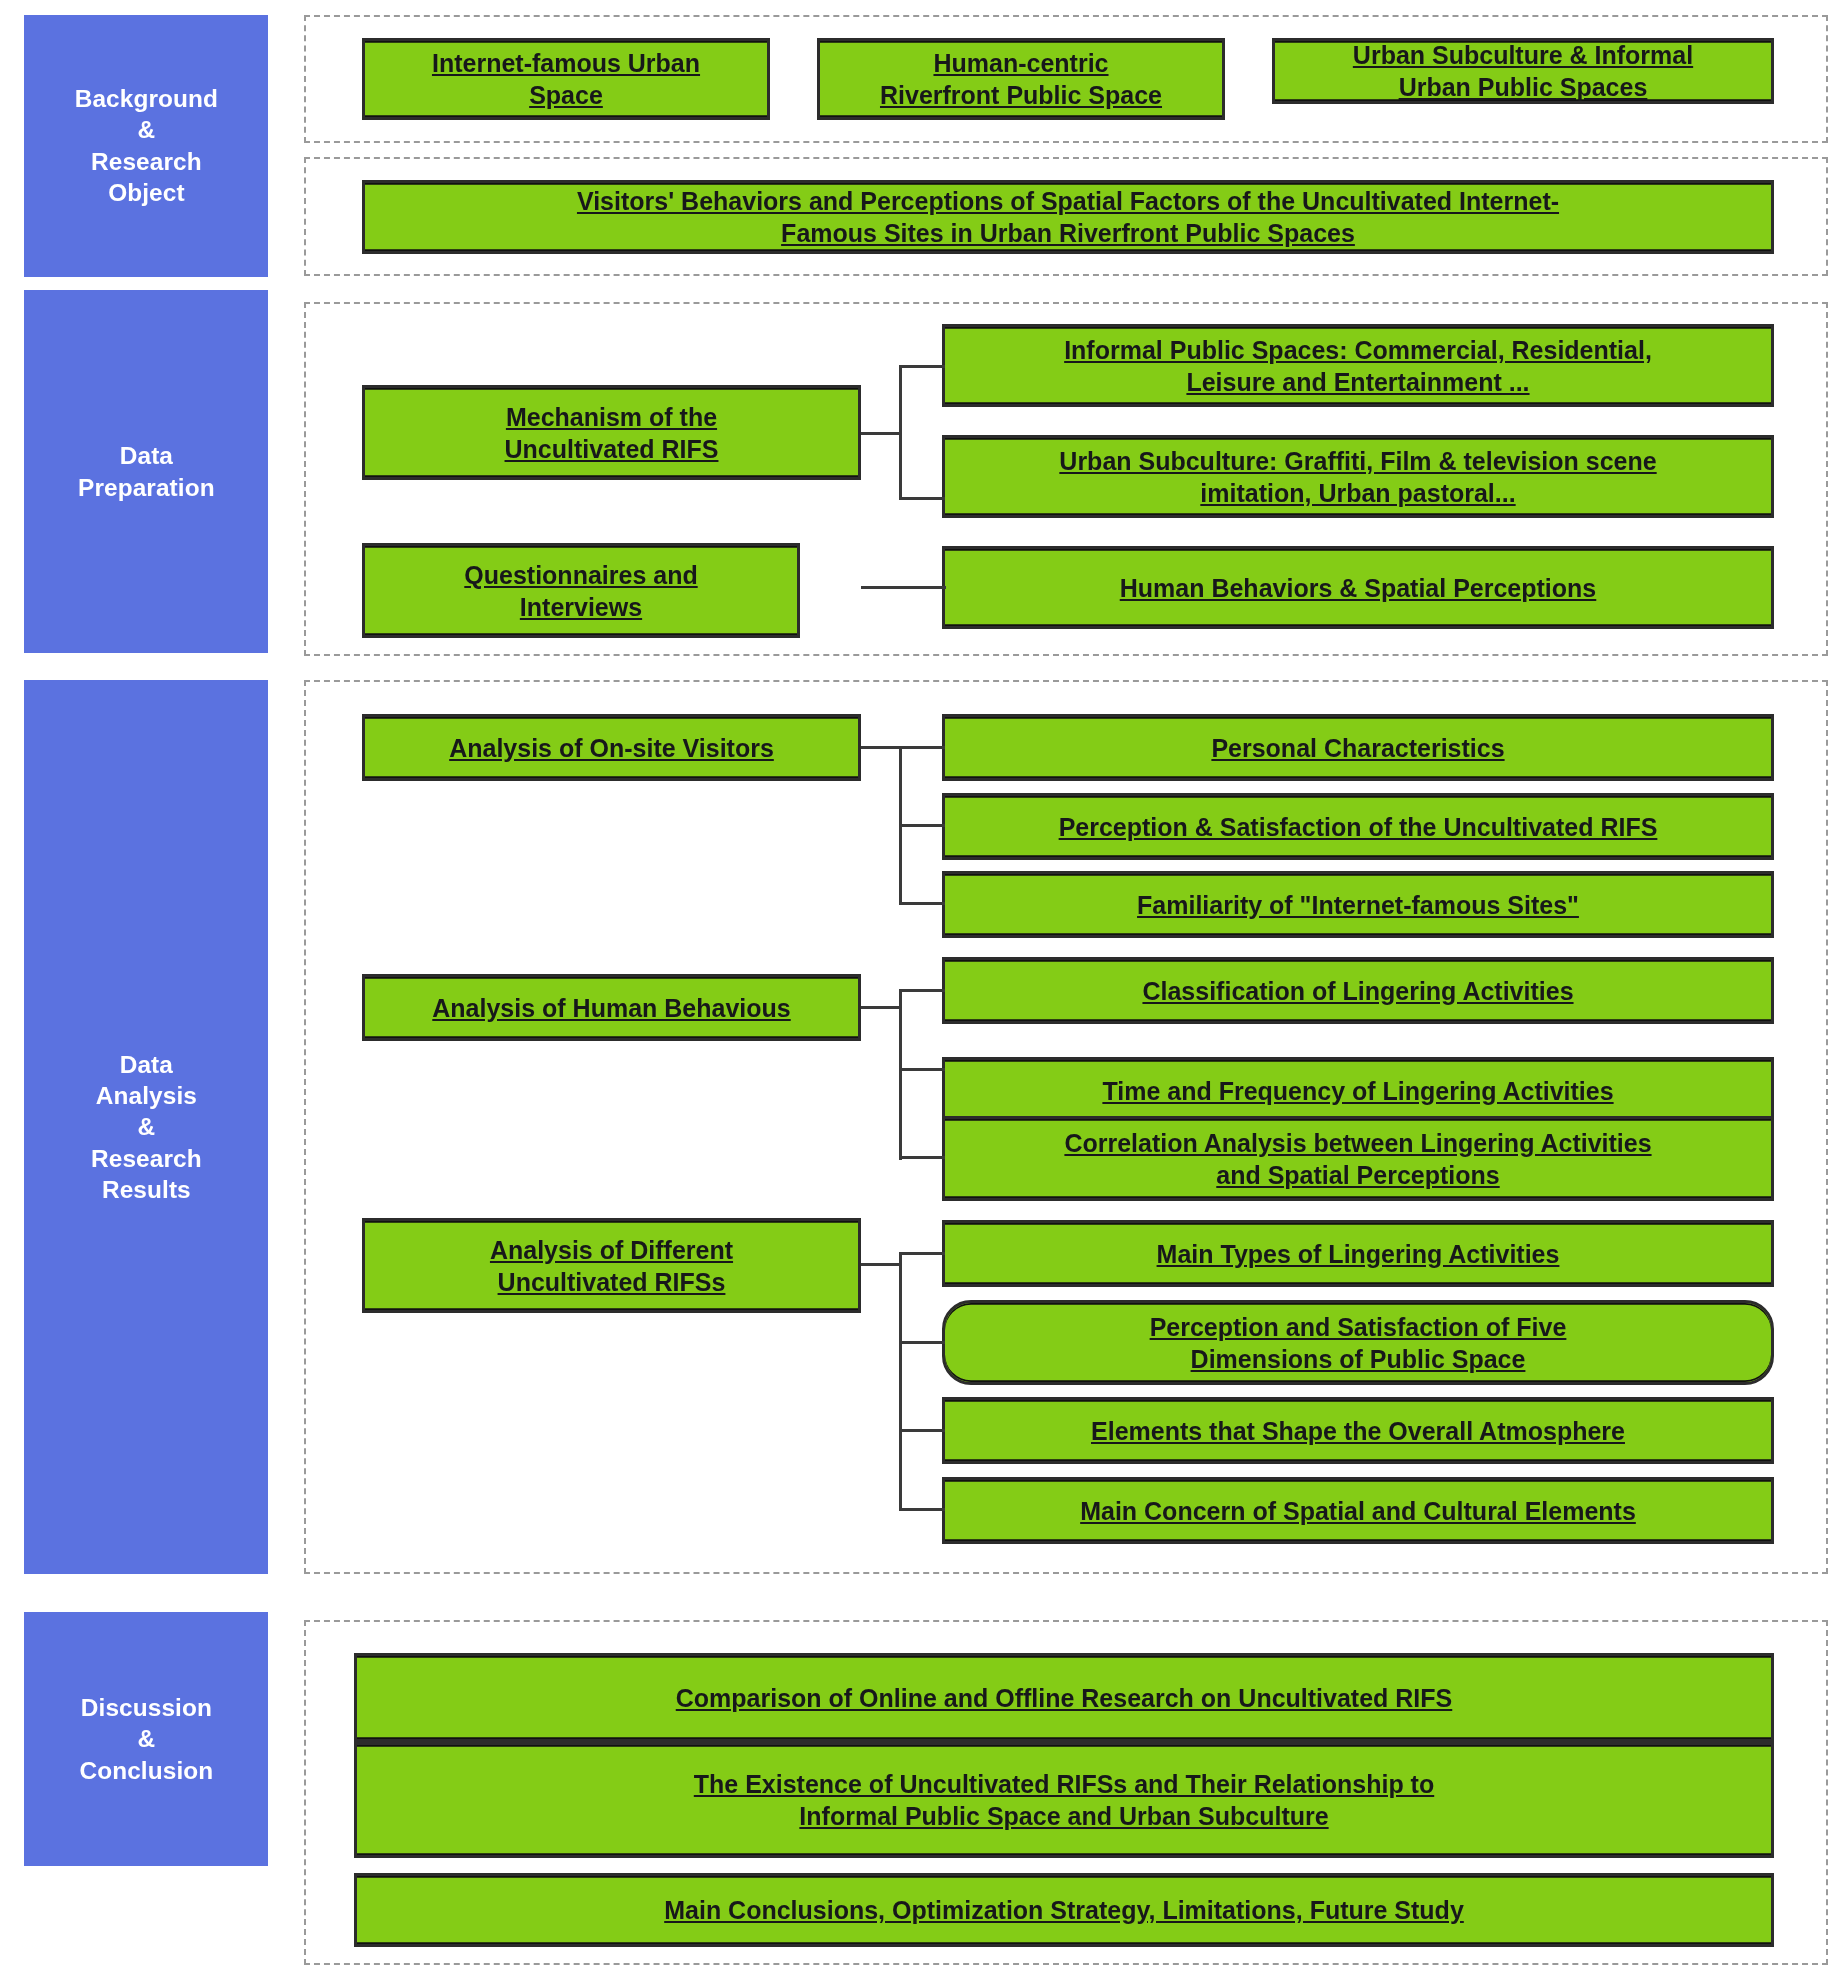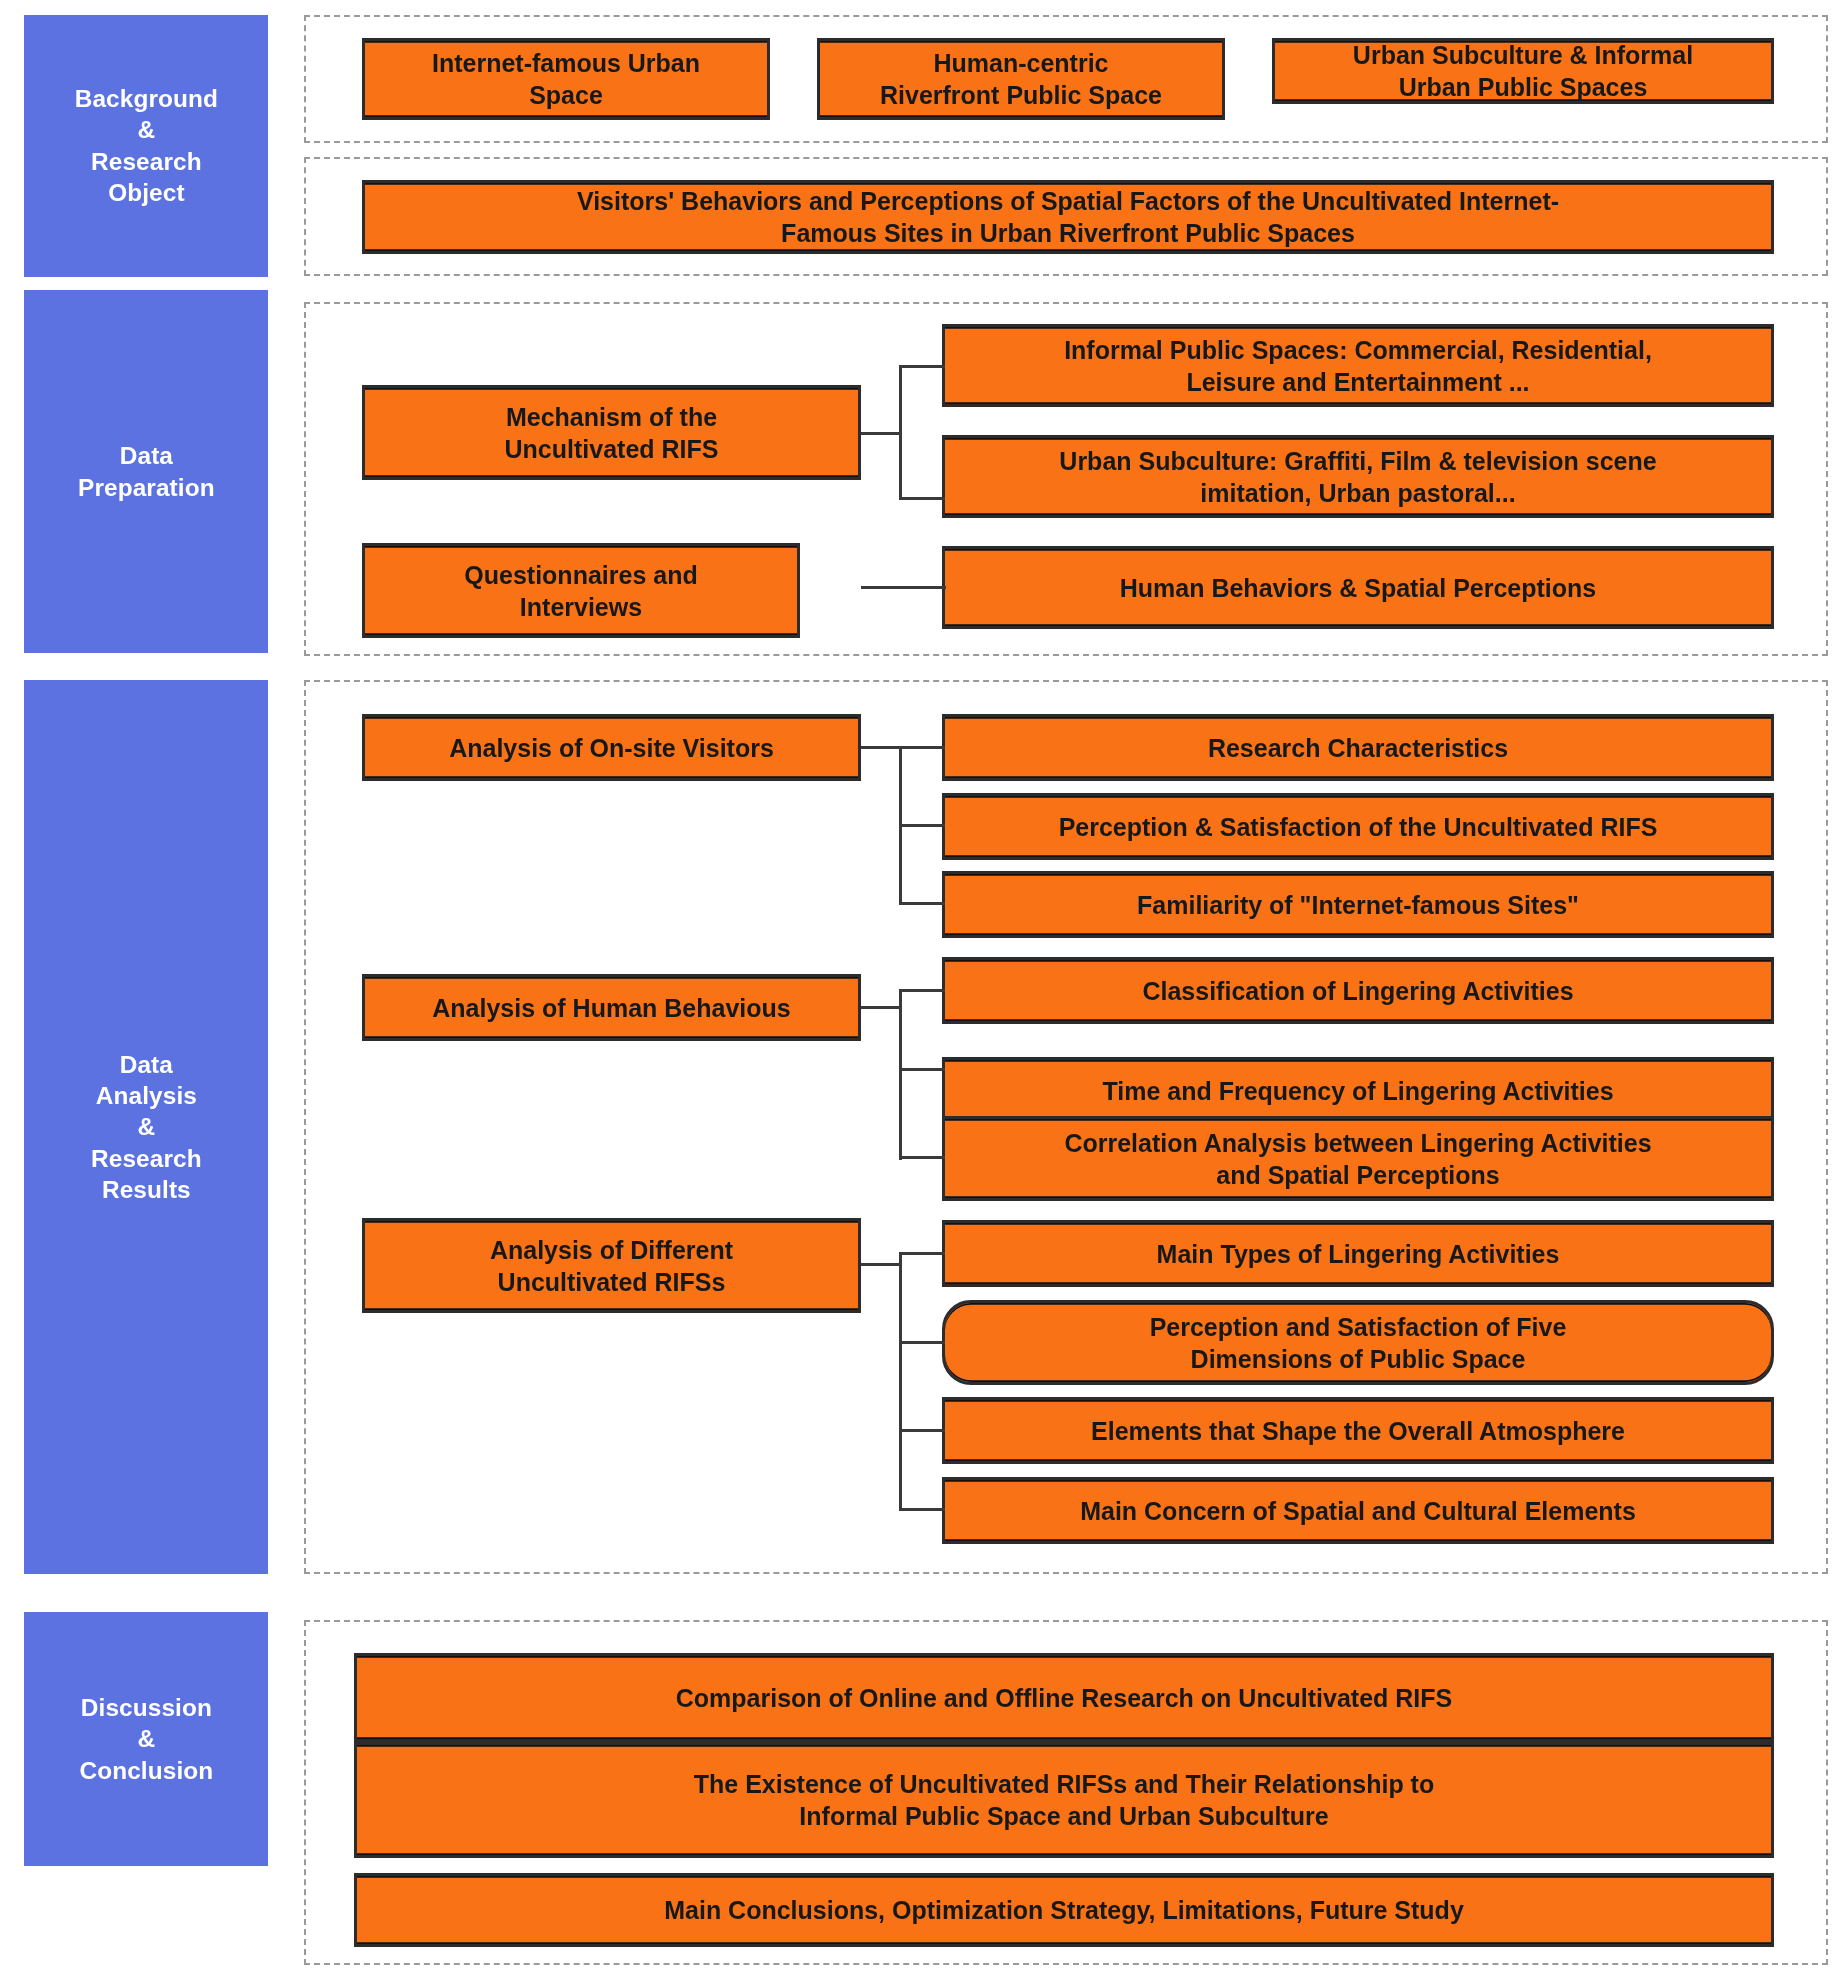--- a/index.html
+++ b/index.html
@@ -37,33 +37,34 @@
   
   .group {
     position: absolute;
     border: 2.4px dashed #9a9a9a;
     background: transparent;
   }
 
   
   .node {
     position: absolute;
-    background: #f97316;
+    background: #84cc16;
     border: 3px solid #2c2c2c;
     display: flex;
     align-items: center;
     justify-content: center;
     text-align: center;
     font-weight: bold;
     color: #17181a;
     font-size: 25px;
     line-height: 1.28;
     padding: 2.4px 8.5px;
     box-shadow: 0 1.8px 0 0 #111 inset, 0 -1.8px 0 0 #111 inset;
     white-space: pre-line;
+    text-decoration: underline;
   }
 
   
   .conn-h, .conn-v {
     position: absolute;
     background: #3a3a3a;
   }
   .conn-h { height: 3px; }
   .conn-v { width: 3px; }
 </style>
@@ -126,21 +127,21 @@
   <div class="conn-v" style="left:899px; top:365px; width:3px; height:135px;"></div>
   <div class="conn-h" style="left:899px; top:365px; width:46px;"></div>
   <div class="conn-h" style="left:899px; top:497px; width:46px;"></div>
 
   <div class="conn-h" style="left:861px; top:586px; width:85px;"></div>
 
   <div class="group" style="left:304px; top:680px; width:1524px; height:894px;"></div>
 
   <div class="node" style="left:362px; top:714px; width:499px; height:67px;">Analysis of On-site Visitors</div>
 
-  <div class="node" style="left:942px; top:714px; width:832px; height:67px;">Research Characteristics</div>
+  <div class="node" style="left:942px; top:714px; width:832px; height:67px;">Personal Characteristics</div>
 
   <div class="node" style="left:942px; top:793px; width:832px; height:67px;">Perception &amp; Satisfaction of the Uncultivated RIFS</div>
 
   <div class="node" style="left:942px; top:871px; width:832px; height:67px;">Familiarity of  "Internet-famous Sites"</div>
 
   <div class="conn-h" style="left:861px; top:746px; width:40px;"></div>
   <div class="conn-v" style="left:899px; top:746px; width:3px; height:159px;"></div>
   <div class="conn-h" style="left:899px; top:746px; width:46px;"></div>
   <div class="conn-h" style="left:899px; top:824px; width:46px;"></div>
   <div class="conn-h" style="left:899px; top:902px; width:46px;"></div>

